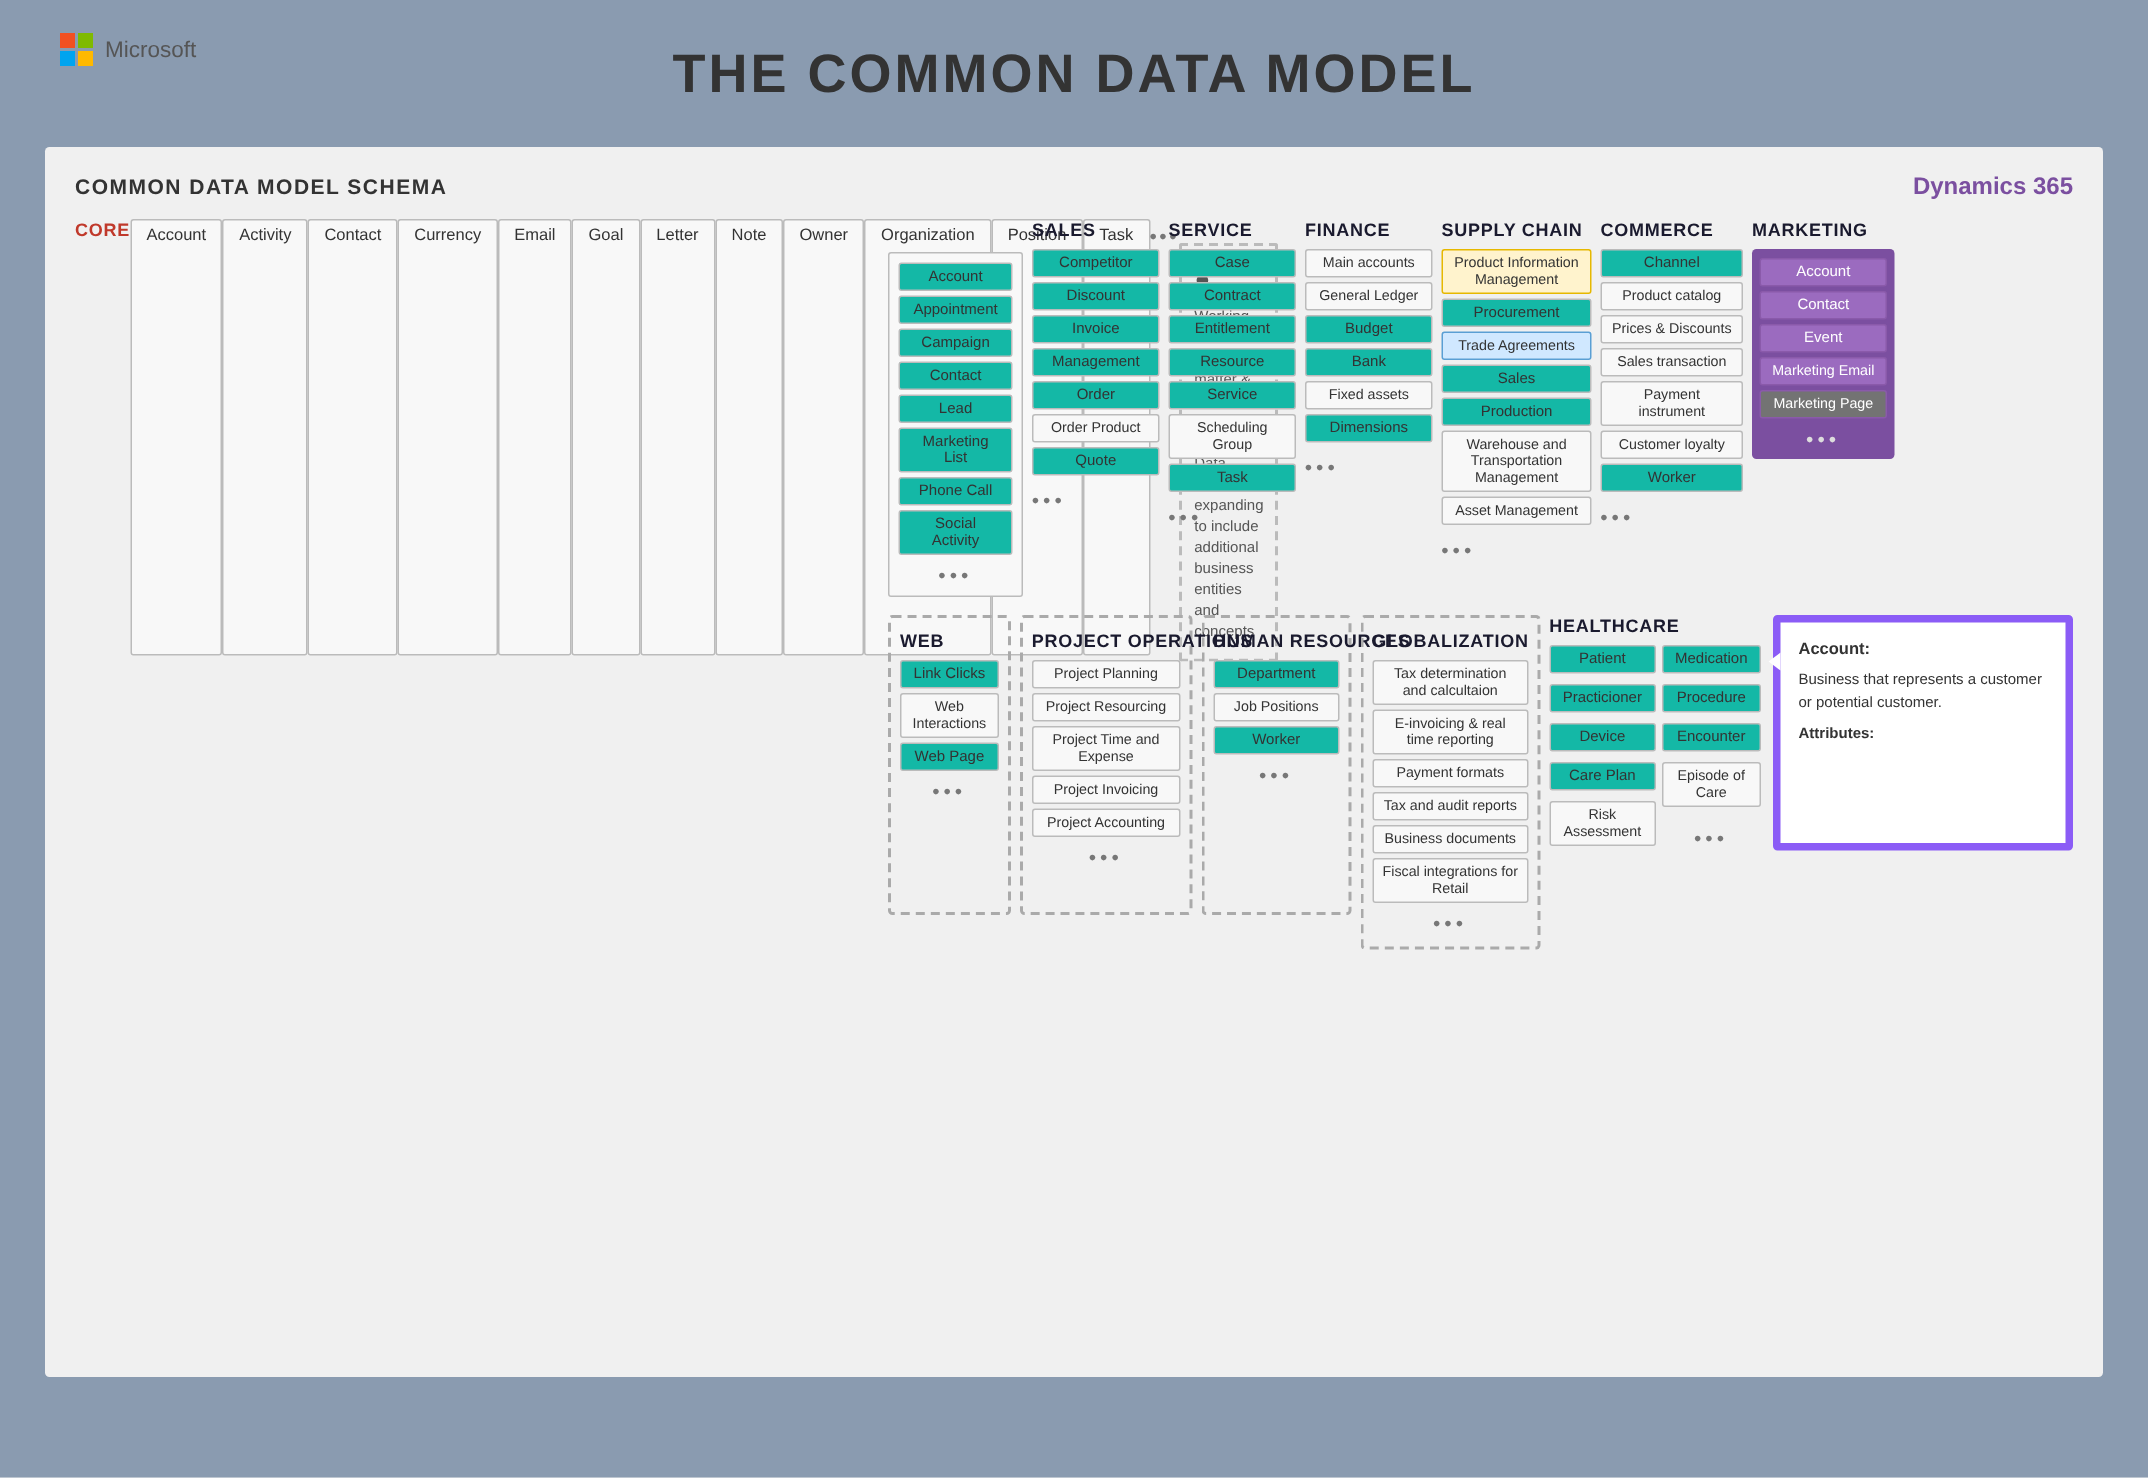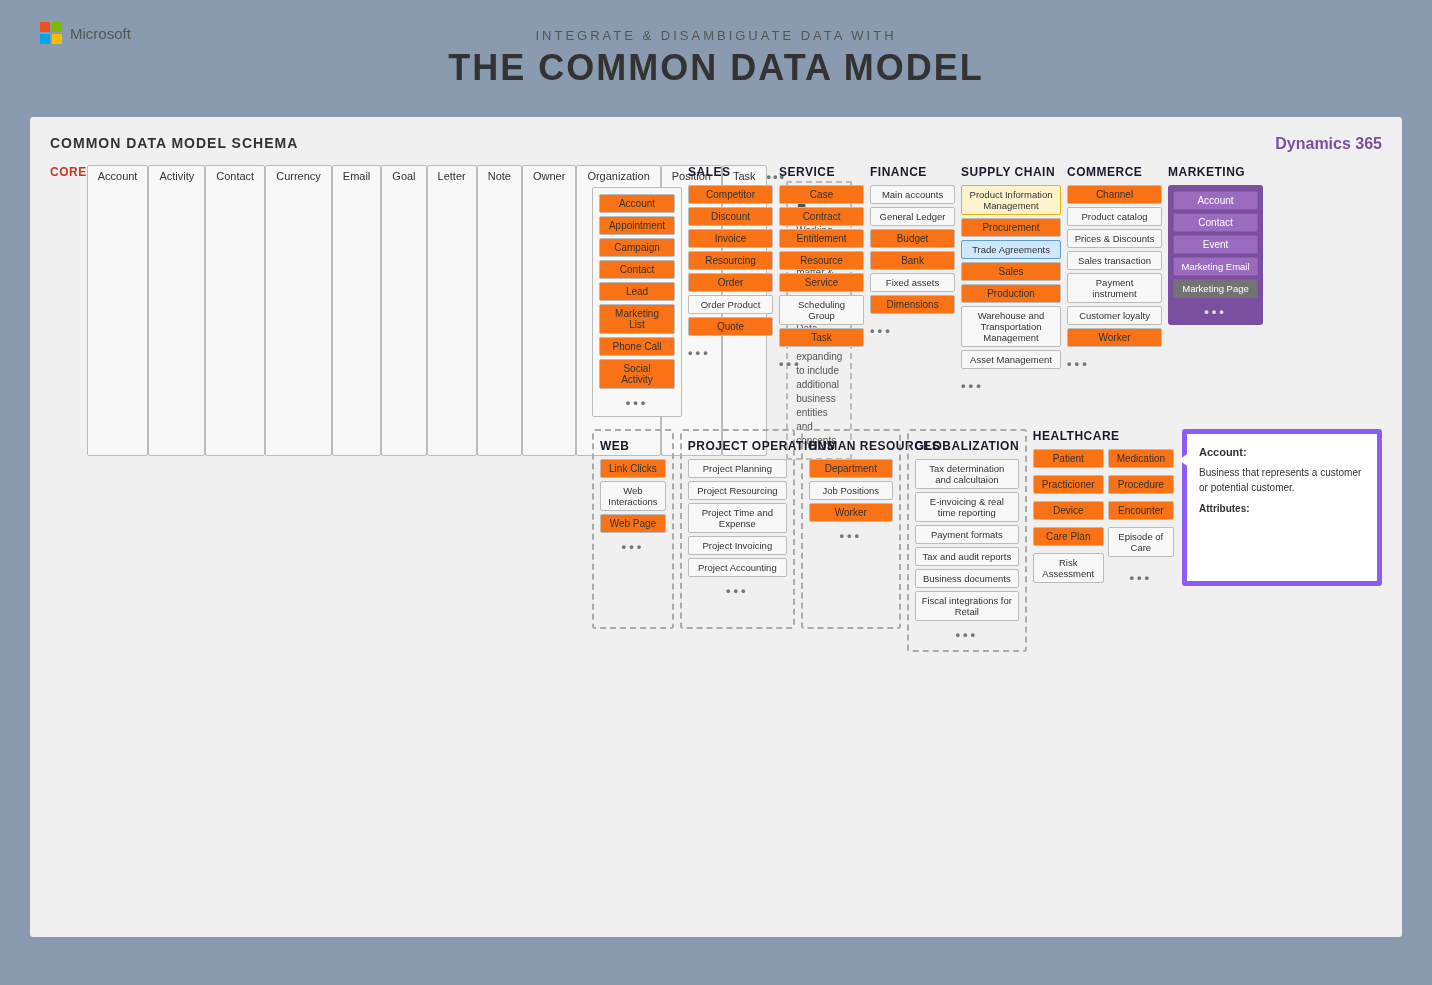--- a/index.html
+++ b/index.html
@@ -166,21 +166,21 @@
     }
 
     
     .cat-item {
       border: 1.5px solid #bbb;
       border-radius: 2px;
       padding: 3px 8px;
       font-size: 10px;
       color: #333;
       margin-bottom: 3px;
-      background: #f97316;
+      background: #14b8a6;
       width: 100%;
       text-align: center;
       white-space: nowrap;
     }
     .cat-item-wrap {
       border: 1.5px solid #bbb;
       border-radius: 2px;
       padding: 3px 5px;
       font-size: 9.5px;
       color: #333;
@@ -281,21 +281,20 @@
 <div class="header" style="position:relative;">
   <div class="ms-logo">
     <div class="ms-logo-grid">
       <div class="ms-logo-sq1"></div>
       <div class="ms-logo-sq2"></div>
       <div class="ms-logo-sq3"></div>
       <div class="ms-logo-sq4"></div>
     </div>
     <span class="ms-logo-text">Microsoft</span>
   </div>
-  <div class="header-subtitle">Integrate &amp; Disambiguate Data With</div>
   <div class="header-title">The Common Data Model</div>
 </div>
 
 <div class="diagram-box">
   <div class="schema-title">COMMON DATA MODEL SCHEMA</div>
   <div class="dynamics-label">Dynamics 365</div>
 
   <div class="main-layout">
 
     <div class="core-section">
@@ -337,21 +336,21 @@
             <div class="cat-item" style="white-space:normal;">Social Activity</div>
             <div class="ellipsis-dots">•••</div>
           </div>
         </div>
 
         <div class="category-col" style="max-width:85px;">
           <div class="cat-header">SALES</div>
           <div class="cat-item">Competitor</div>
           <div class="cat-item">Discount</div>
           <div class="cat-item">Invoice</div>
-          <div class="cat-item">Resourcing</div>
+          <div class="cat-item">Management</div>
           <div class="cat-item">Order</div>
           <div class="cat-item-wrap">Order Product</div>
           <div class="cat-item">Quote</div>
           <div class="ellipsis-dots">•••</div>
         </div>
 
         <div class="category-col" style="max-width:85px;">
           <div class="cat-header">SERVICE</div>
           <div class="cat-item">Case</div>
           <div class="cat-item">Contract</div>

